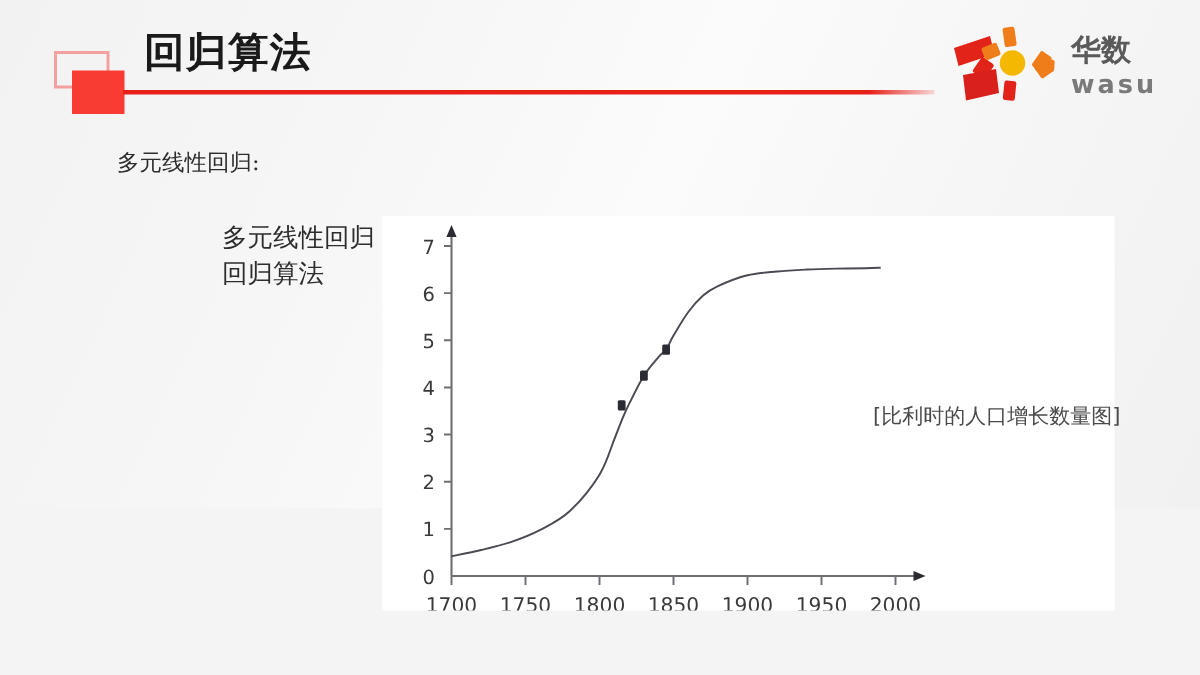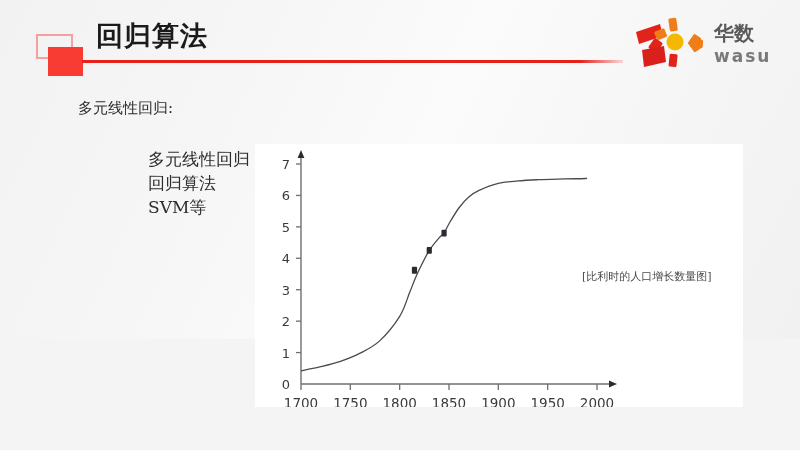--- a/index.html
+++ b/index.html
@@ -103,21 +103,21 @@
   #chart-svg {
     position: absolute;
     left: 0;
     top: 0;
   }
   #chart-caption {
     position: absolute;
     left: 327px;
     top: 125px;
     font-family: "DejaVu Sans", sans-serif;
-    font-size: 11px;
+    font-size: 14px;
     color: #4a4a4a;
     white-space: nowrap;
     letter-spacing: 0px;
   }
 </style>
 </head>
 <body>
 
 <div id="slide">
 
@@ -150,21 +150,20 @@
         <text x="84" y="56" font-family="DejaVu Sans, sans-serif" font-size="17" font-weight="bold" letter-spacing="2" fill="#7a7a7a">wasu</text>
       </g>
     </svg>
   </div>
 
   <div id="intro-label">多元线性回归:</div>
 
   <div id="algo-list">
     <div class="algo-item">多元线性回归</div>
     <div class="algo-item">回归算法</div>
-    <div class="algo-item">SVM等</div>
   </div>
 
   <div id="chart-panel">
     <svg id="chart-svg" width="488" height="263" viewBox="0 0 488 263">
       <g id="chart-axes">
           <line x1="46" y1="240" x2="46" y2="12" stroke="#6e6e74" stroke-width="1.4"></line>
           <line x1="46" y1="240" x2="356" y2="240" stroke="#6e6e74" stroke-width="1.4"></line>
           <polygon points="42.6,14 49.4,14 46,6" fill="#2b2b33"></polygon>
           <polygon points="354,236.6 354,243.4 362,240" fill="#2b2b33"></polygon>
           <line x1="41" y1="208.57142857142858" x2="46" y2="208.57142857142858" stroke="#6e6e74" stroke-width="1.3"></line>

